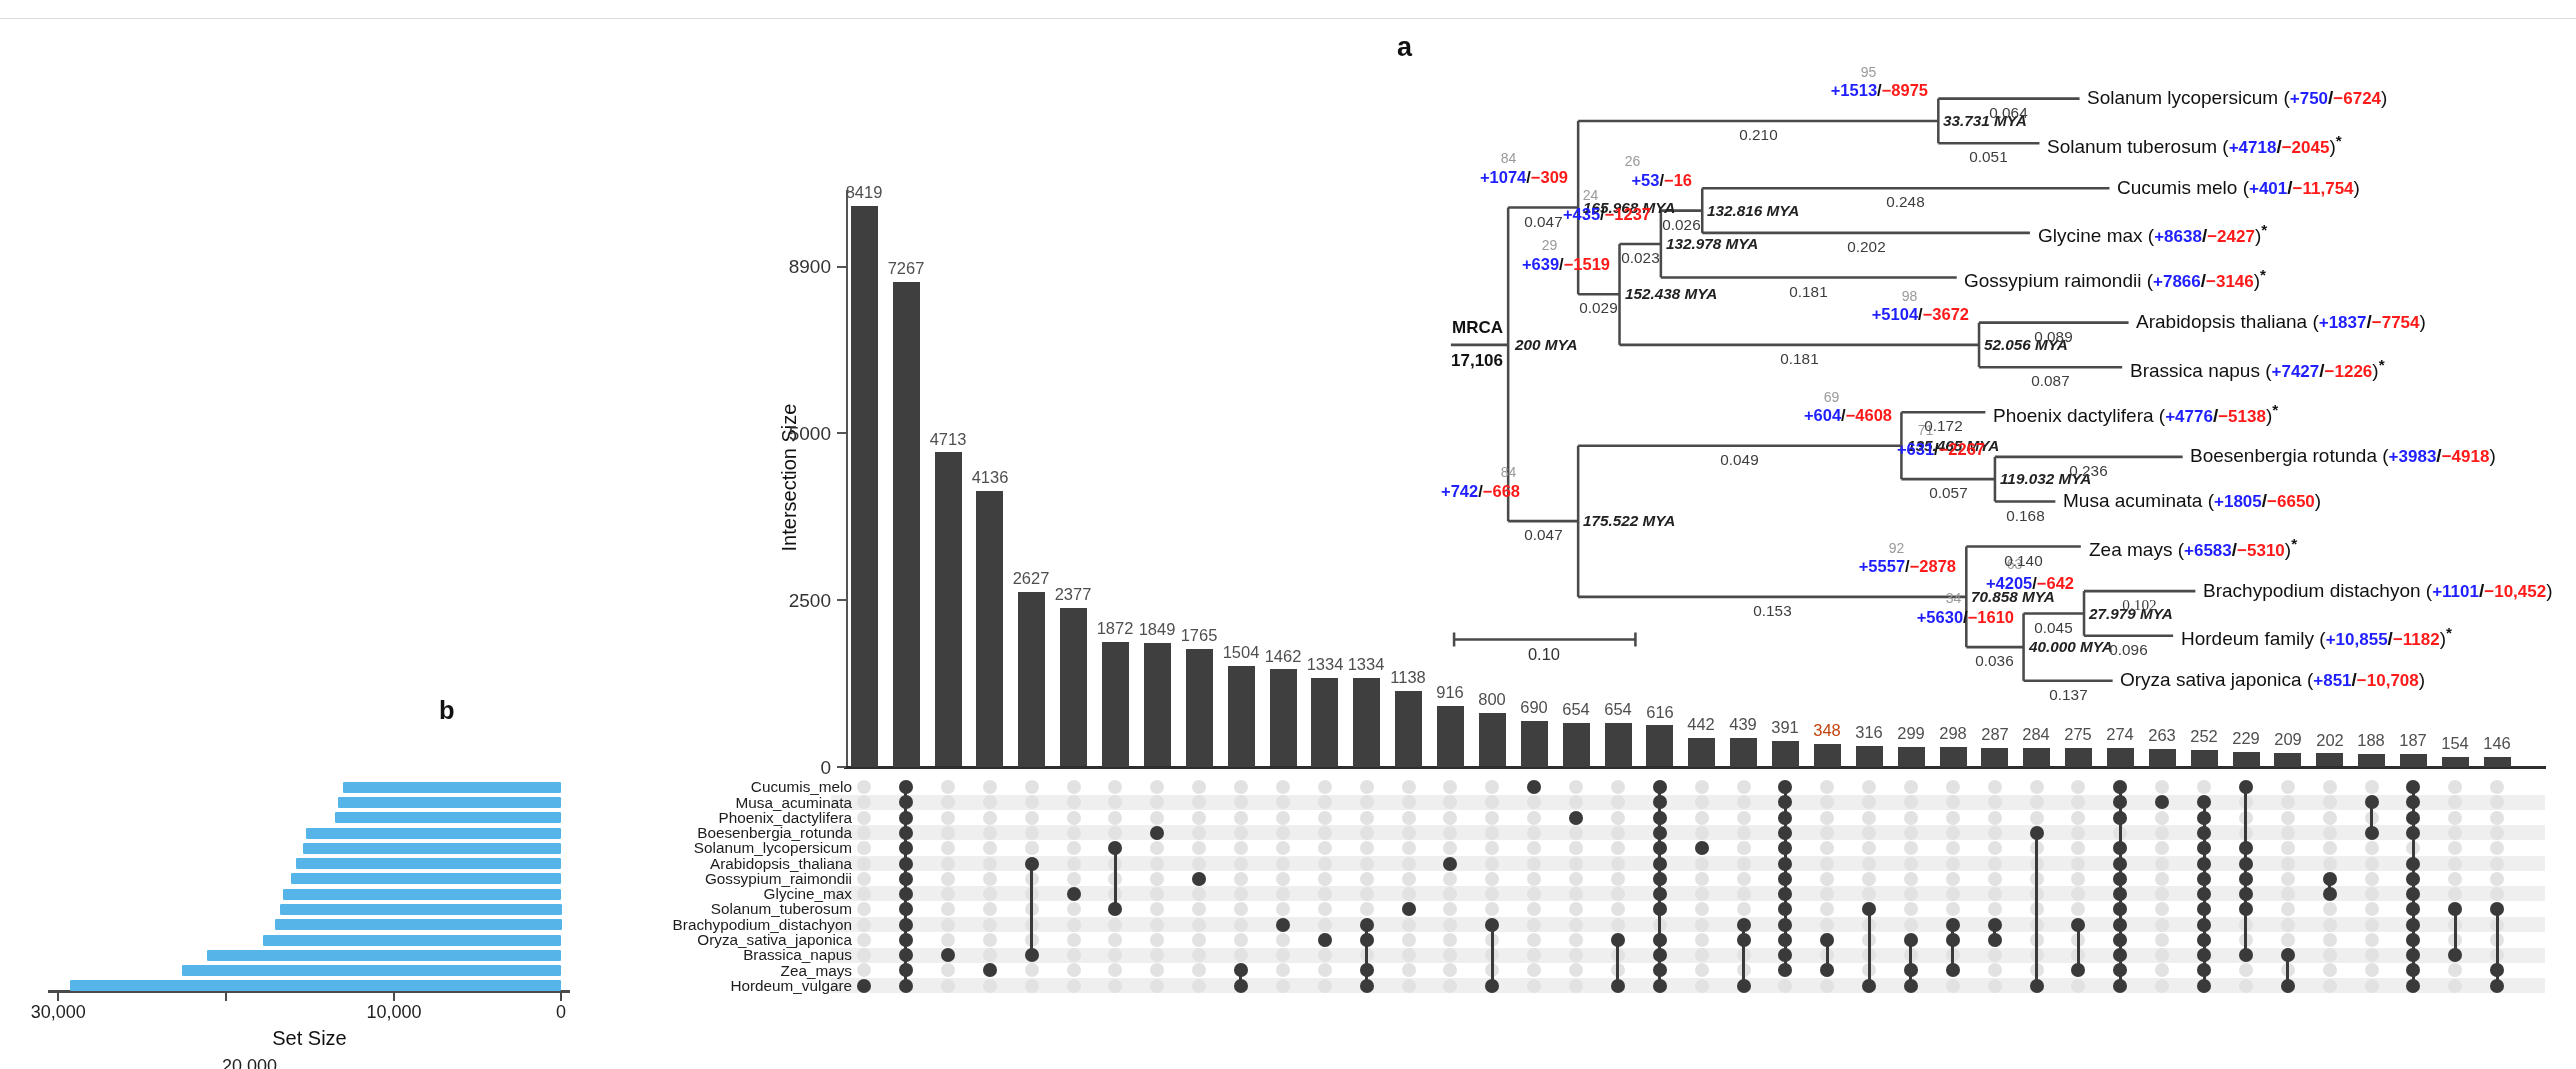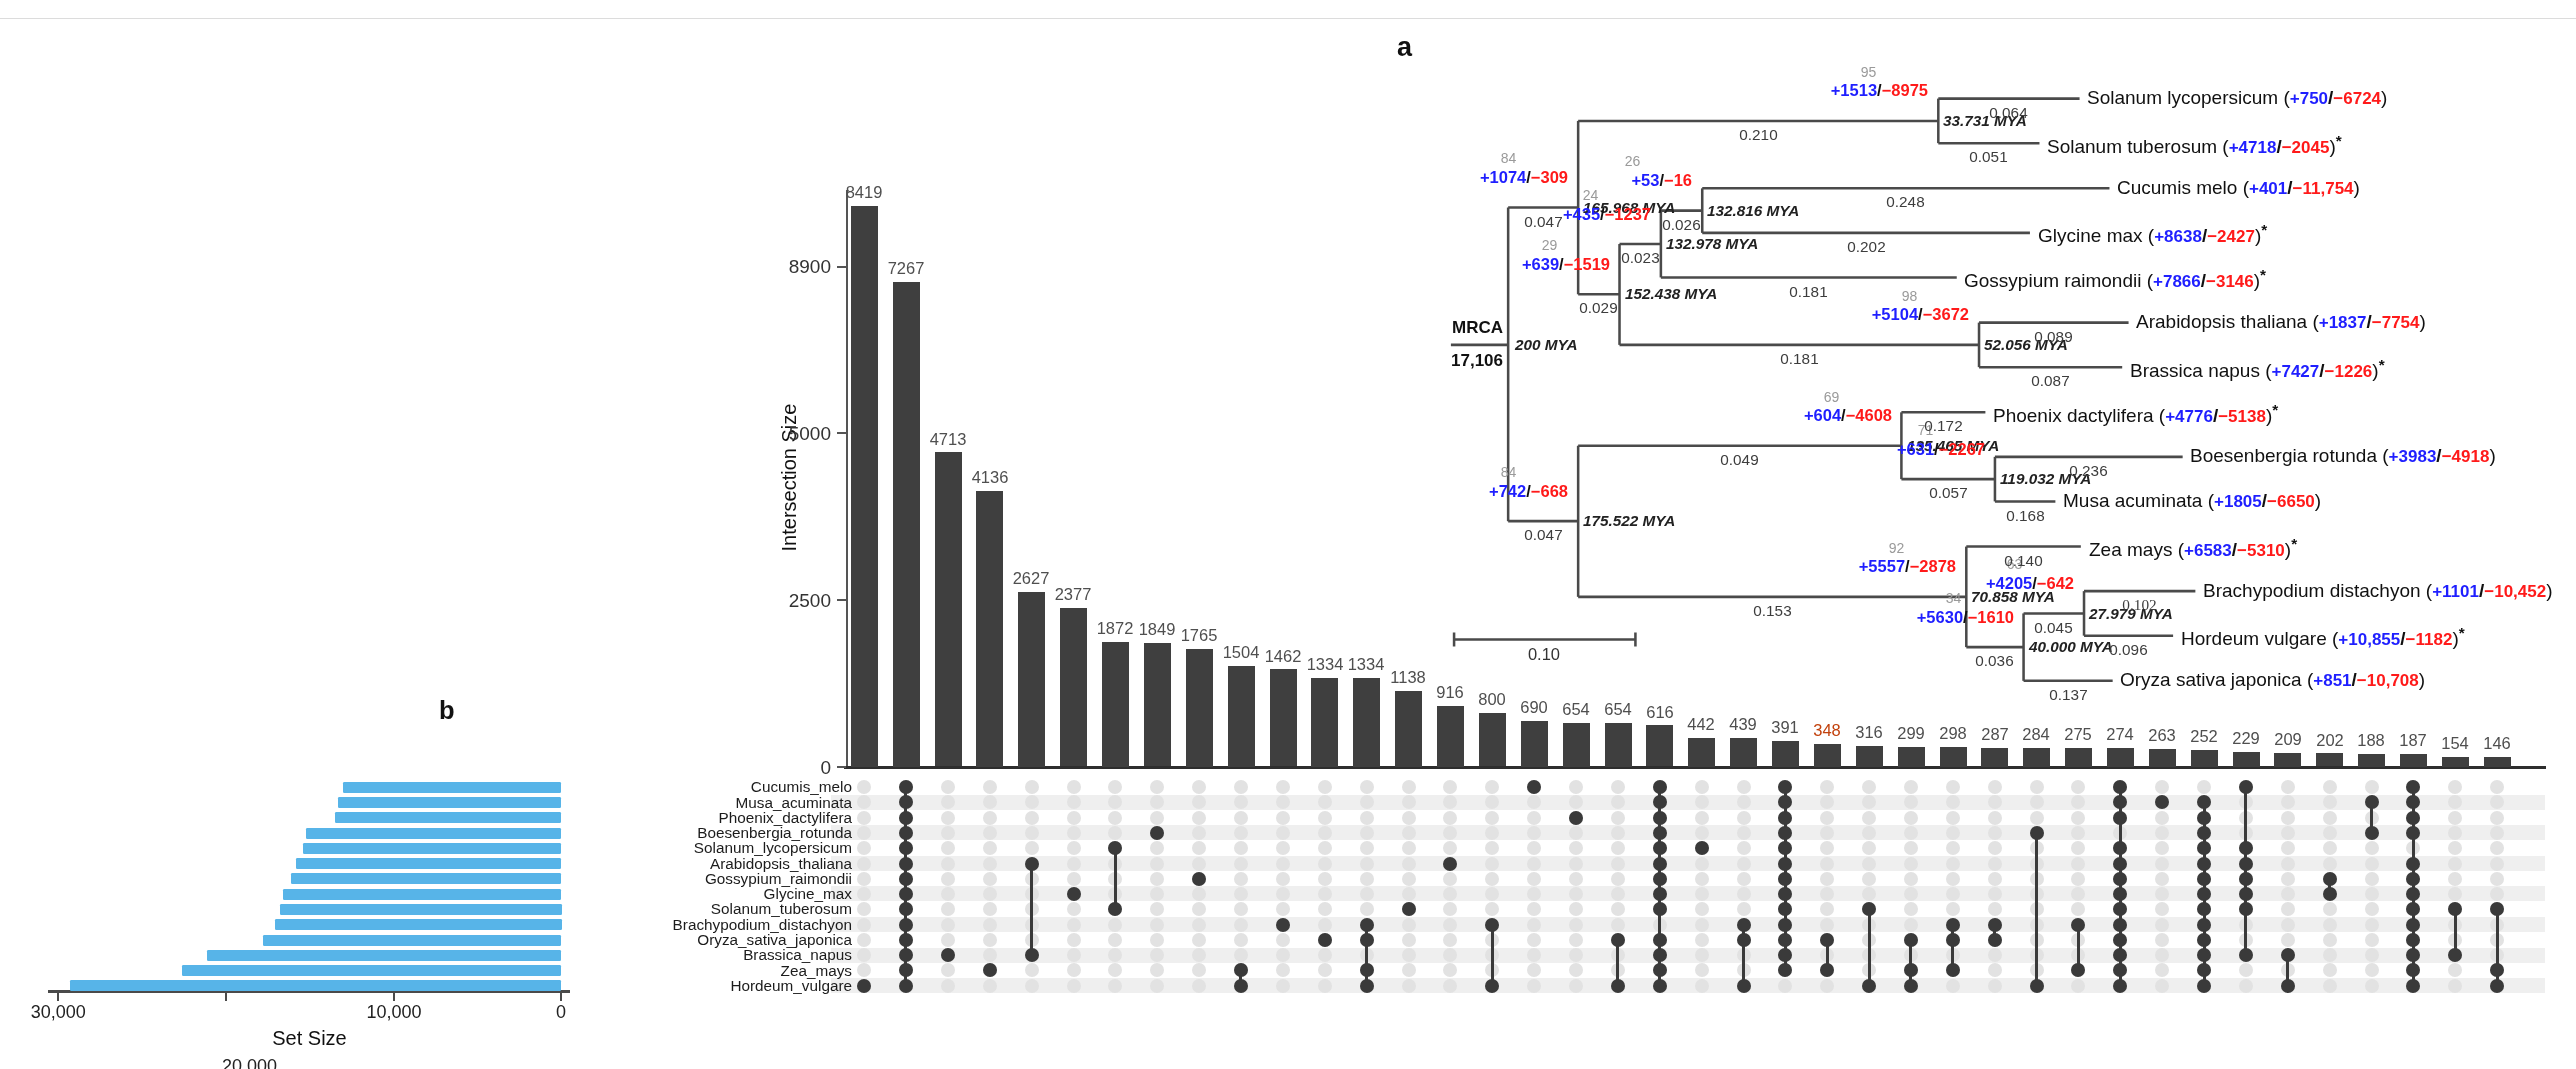--- a/index.html
+++ b/index.html
@@ -961,21 +961,21 @@
       <div class="lbl blen" style="left: 1612px; top: 249px; width: 57px; text-align: center;">0.023</div>
       <div class="lbl mya" style="left: 1666px; top: 235px;">132.978 MYA</div>
       <div class="lbl pm" style="left: 1546px; top: 171px; width: 146px; text-align: right;"><span class="blue">+53</span><span style="color: rgb(17, 17, 17); font-weight: bold;">/</span><span class="red">−16</span></div>
       <div class="lbl supp" style="left: 1607px; top: 153px; width: 51px; text-align: center;">26</div>
       <div class="lbl blen" style="left: 1653px; top: 216px; width: 57px; text-align: center;">0.026</div>
       <div class="lbl mya" style="left: 1707px; top: 202px;">132.816 MYA</div>
       <div class="lbl pm" style="left: 1823px; top: 305px; width: 146px; text-align: right;"><span class="blue">+5104</span><span style="color: rgb(17, 17, 17); font-weight: bold;">/</span><span class="red">−3672</span></div>
       <div class="lbl supp" style="left: 1884px; top: 288px; width: 51px; text-align: center;">98</div>
       <div class="lbl blen" style="left: 1771px; top: 350px; width: 57px; text-align: center;">0.181</div>
       <div class="lbl mya" style="left: 1984px; top: 336px;">52.056 MYA</div>
-      <div class="lbl pm" style="left: 1422px; top: 482px; width: 146px; text-align: right;"><span class="blue">+742</span><span style="color: rgb(17, 17, 17); font-weight: bold;">/</span><span class="red">−668</span></div>
+      <div class="lbl pm" style="left: 1374px; top: 482px; width: 146px; text-align: right;"><span class="blue">+742</span><span style="color: rgb(17, 17, 17); font-weight: bold;">/</span><span class="red">−668</span></div>
       <div class="lbl supp" style="left: 1483px; top: 464px; width: 51px; text-align: center;">84</div>
       <div class="lbl blen" style="left: 1515px; top: 526px; width: 57px; text-align: center;">0.047</div>
       <div class="lbl mya" style="left: 1583px; top: 512px;">175.522 MYA</div>
       <div class="lbl pm" style="left: 1746px; top: 406px; width: 146px; text-align: right;"><span class="blue">+604</span><span style="color: rgb(17, 17, 17); font-weight: bold;">/</span><span class="red">−4608</span></div>
       <div class="lbl supp" style="left: 1806px; top: 389px; width: 51px; text-align: center;">69</div>
       <div class="lbl blen" style="left: 1711px; top: 451px; width: 57px; text-align: center;">0.049</div>
       <div class="lbl mya" style="left: 1907px; top: 437px;">135.465 MYA</div>
       <div class="lbl pm" style="left: 1839px; top: 440px; width: 146px; text-align: right;"><span class="blue">+631</span><span style="color: rgb(17, 17, 17); font-weight: bold;">/</span><span class="red">−2267</span></div>
       <div class="lbl supp" style="left: 1900px; top: 422px; width: 51px; text-align: center;">71</div>
       <div class="lbl blen" style="left: 1920px; top: 484px; width: 57px; text-align: center;">0.057</div>
@@ -1010,18 +1010,18 @@
       <div class="lbl" style="left: 1993px; top: 401px; font-size: 19px; color: rgb(17, 17, 17);"><span>Phoenix dactylifera </span><span>(</span><span class="blue" style="font-size: 17px;">+4776</span><span style="font-weight: bold;">/</span><span class="red" style="font-size: 17px;">−5138</span><span>)</span><span style="font-weight: bold; vertical-align: super; font-size: 15.3px;">*</span></div>
       <div class="lbl blen" style="left: 2060px; top: 462px; width: 57px; text-align: center;">0.236</div>
       <div class="lbl" style="left: 2190px; top: 445px; font-size: 19px; color: rgb(17, 17, 17);"><span>Boesenbergia rotunda </span><span>(</span><span class="blue" style="font-size: 17px;">+3983</span><span style="font-weight: bold;">/</span><span class="red" style="font-size: 17px;">−4918</span><span>)</span></div>
       <div class="lbl blen" style="left: 1997px; top: 507px; width: 57px; text-align: center;">0.168</div>
       <div class="lbl" style="left: 2063px; top: 490px; font-size: 19px; color: rgb(17, 17, 17);"><span>Musa acuminata </span><span>(</span><span class="blue" style="font-size: 17px;">+1805</span><span style="font-weight: bold;">/</span><span class="red" style="font-size: 17px;">−6650</span><span>)</span></div>
       <div class="lbl blen" style="left: 1995px; top: 552px; width: 57px; text-align: center;">0.140</div>
       <div class="lbl" style="left: 2089px; top: 535px; font-size: 19px; color: rgb(17, 17, 17);"><span>Zea mays </span><span>(</span><span class="blue" style="font-size: 17px;">+6583</span><span style="font-weight: bold;">/</span><span class="red" style="font-size: 17px;">−5310</span><span>)</span><span style="font-weight: bold; vertical-align: super; font-size: 15.3px;">*</span></div>
       <div class="lbl blen" style="left: 2111px; top: 596px; width: 57px; text-align: center; font-family: Liberation Serif, serif;">0.102</div>
       <div class="lbl" style="left: 2203px; top: 580px; font-size: 19px; color: rgb(17, 17, 17);"><span>Brachypodium distachyon </span><span>(</span><span class="blue" style="font-size: 17px;">+1101</span><span style="font-weight: bold;">/</span><span class="red" style="font-size: 17px;">−10,452</span><span>)</span></div>
       <div class="lbl blen" style="left: 2100px; top: 641px; width: 57px; text-align: center;">0.096</div>
-      <div class="lbl" style="left: 2181px; top: 624px; font-size: 19px; color: rgb(17, 17, 17);"><span>Hordeum vulgare </span><span>(</span><span class="blue" style="font-size: 17px;">+10,855</span><span style="font-weight: bold;">/</span><span class="red" style="font-size: 17px;">−1182</span><span>)</span><span style="font-weight: bold; vertical-align: super; font-size: 15.3px;">*</span></div>
+      <div class="lbl" style="left: 2181px; top: 624px; font-size: 19px; color: rgb(17, 17, 17);"><span>Hordeum family </span><span>(</span><span class="blue" style="font-size: 17px;">+10,855</span><span style="font-weight: bold;">/</span><span class="red" style="font-size: 17px;">−1182</span><span>)</span><span style="font-weight: bold; vertical-align: super; font-size: 15.3px;">*</span></div>
       <div class="lbl blen" style="left: 2040px; top: 686px; width: 57px; text-align: center;">0.137</div>
       <div class="lbl" style="left: 2120px; top: 669px; font-size: 19px; color: rgb(17, 17, 17);"><span>Oryza sativa japonica </span><span>(</span><span class="blue" style="font-size: 17px;">+851</span><span style="font-weight: bold;">/</span><span class="red" style="font-size: 17px;">−10,708</span><span>)</span></div>
     </div>
 </div>
 
 
 </body></html>

